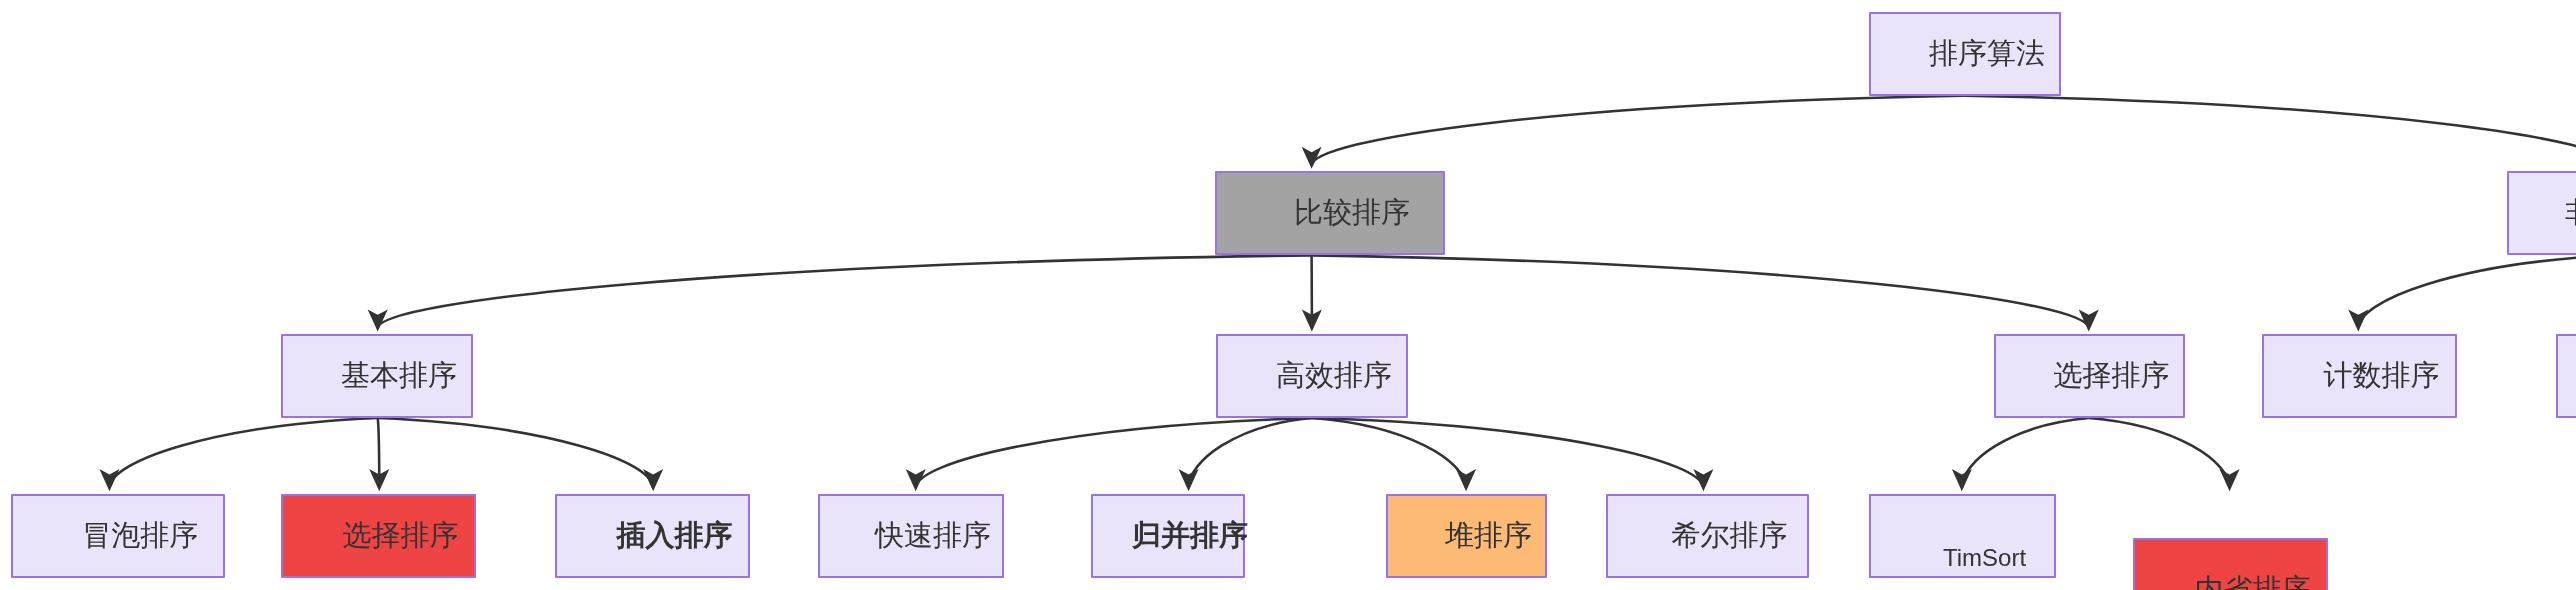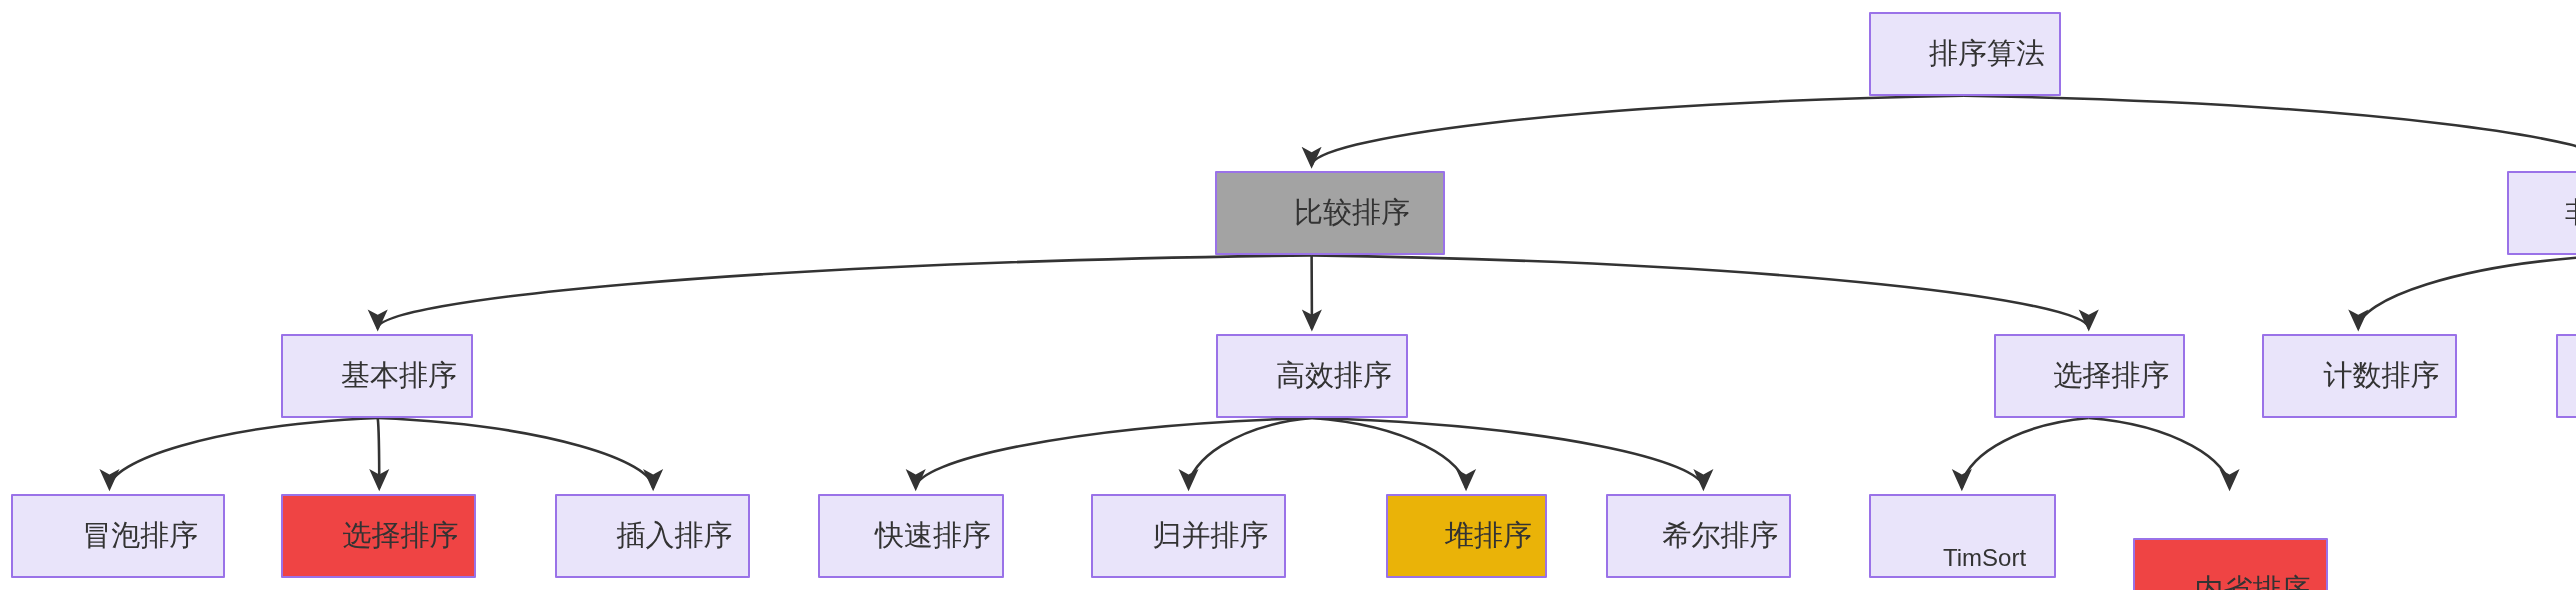--- a/index.html
+++ b/index.html
@@ -105,32 +105,32 @@
         <span class="node-label" style="color: rgb(51, 51, 51);">计数排序</span>
       </div>
       <div class="node" style="left: 2556px; top: 334px; width: 159px; height: 84px; background: rgb(233, 228, 250); border-color: rgb(154, 114, 232); border-width: 2.1px;"></div>
       <div class="node" style="left: 11.3px; top: 494px; width: 214px; height: 84px; background: rgb(233, 228, 250); border-color: rgb(154, 114, 232); border-width: 2.1px;">
         <span class="node-label" style="color: rgb(51, 51, 51);">冒泡排序</span>
       </div>
       <div class="node" style="left: 281px; top: 494px; width: 195px; height: 84px; background: #ef4444; border-color: rgb(154, 114, 232); border-width: 2.1px;">
         <span class="node-label" style="color: rgb(51, 51, 51);">选择排序</span>
       </div>
       <div class="node" style="left: 555px; top: 494px; width: 195px; height: 84px; background: rgb(233, 228, 250); border-color: rgb(154, 114, 232); border-width: 2.1px;">
-        <span class="node-label" style="color: rgb(51, 51, 51);">插入排序</span>
+        <span class="node-label" style="color: rgb(51, 51, 51); font-weight: bold;">插入排序</span>
       </div>
       <div class="node" style="left: 818px; top: 494px; width: 186px; height: 84px; background: rgb(233, 228, 250); border-color: rgb(154, 114, 232); border-width: 2.1px;">
         <span class="node-label" style="color: rgb(51, 51, 51);">快速排序</span>
       </div>
-      <div class="node" style="left: 1091px; top: 494px; width: 195px; height: 84px; background: rgb(233, 228, 250); border-color: rgb(154, 114, 232); border-width: 2.1px;">
+      <div class="node" style="left: 1091px; top: 494px; width: 154px; height: 84px; background: rgb(233, 228, 250); border-color: rgb(154, 114, 232); border-width: 2.1px; font-weight: bold;">
         <span class="node-label" style="color: rgb(51, 51, 51);">归并排序</span>
       </div>
-      <div class="node" style="left: 1386px; top: 494px; width: 161px; height: 84px; background: #eab308; border-color: rgb(154, 114, 232); border-width: 2.1px;">
+      <div class="node" style="left: 1386px; top: 494px; width: 161px; height: 84px; background: #fdba74; border-color: rgb(154, 114, 232); border-width: 2.1px;">
         <span class="node-label" style="color: rgb(51, 51, 51);">堆排序</span>
       </div>
-      <div class="node" style="left: 1606px; top: 494px; width: 185px; height: 84px; background: rgb(233, 228, 250); border-color: rgb(154, 114, 232); border-width: 2.1px;">
+      <div class="node" style="left: 1606px; top: 494px; width: 203px; height: 84px; background: rgb(233, 228, 250); border-color: rgb(154, 114, 232); border-width: 2.1px;">
         <span class="node-label" style="color: rgb(51, 51, 51);">希尔排序</span>
       </div>
       <div class="node" style="left: 1869px; top: 494px; width: 187px; height: 84px; background: rgb(233, 228, 250); border-color: rgb(154, 114, 232); border-width: 2.1px;">
         <span class="node-label latin" style="color: rgb(51, 51, 51);">TimSort</span>
       </div>
       <div class="node" style="left: 2133px; top: 494px; width: 195px; height: 103px; background: #ef4444; border-color: rgb(154, 114, 232); border-width: 2.1px; margin-top: 44px;">
         <span class="node-label" style="color: rgb(51, 51, 51);">内省排序</span>
       </div>
     </div>
 </div>

